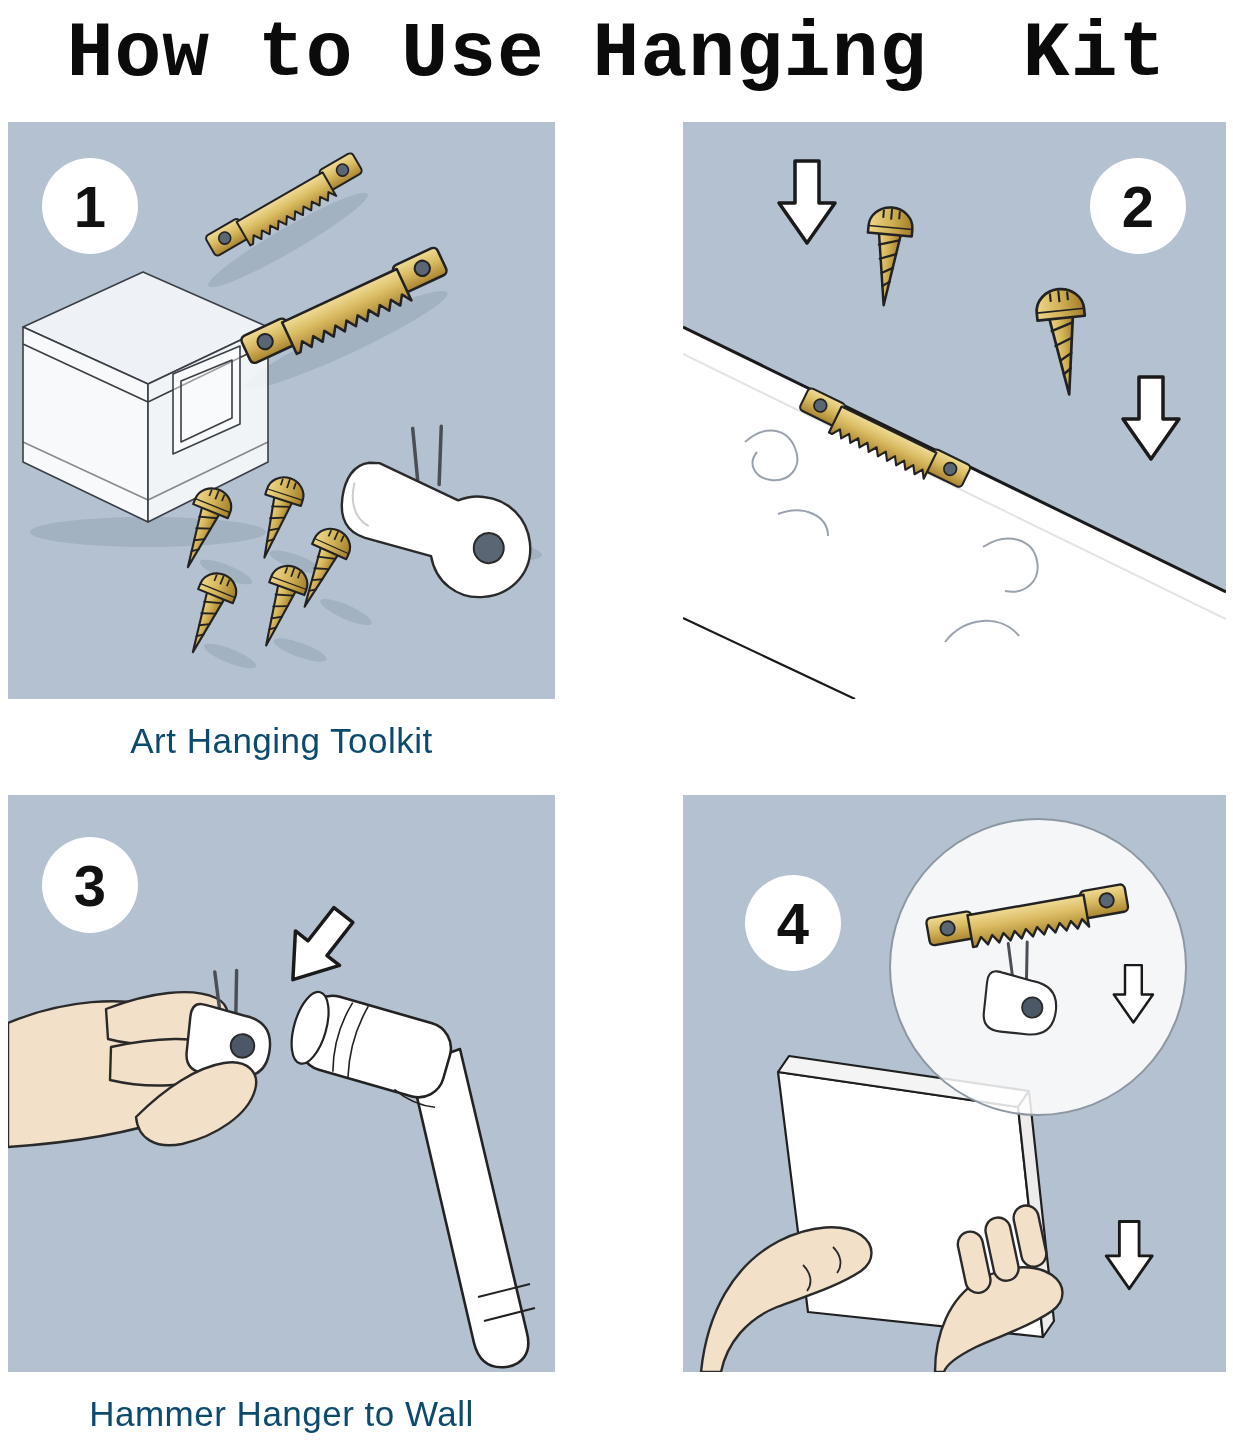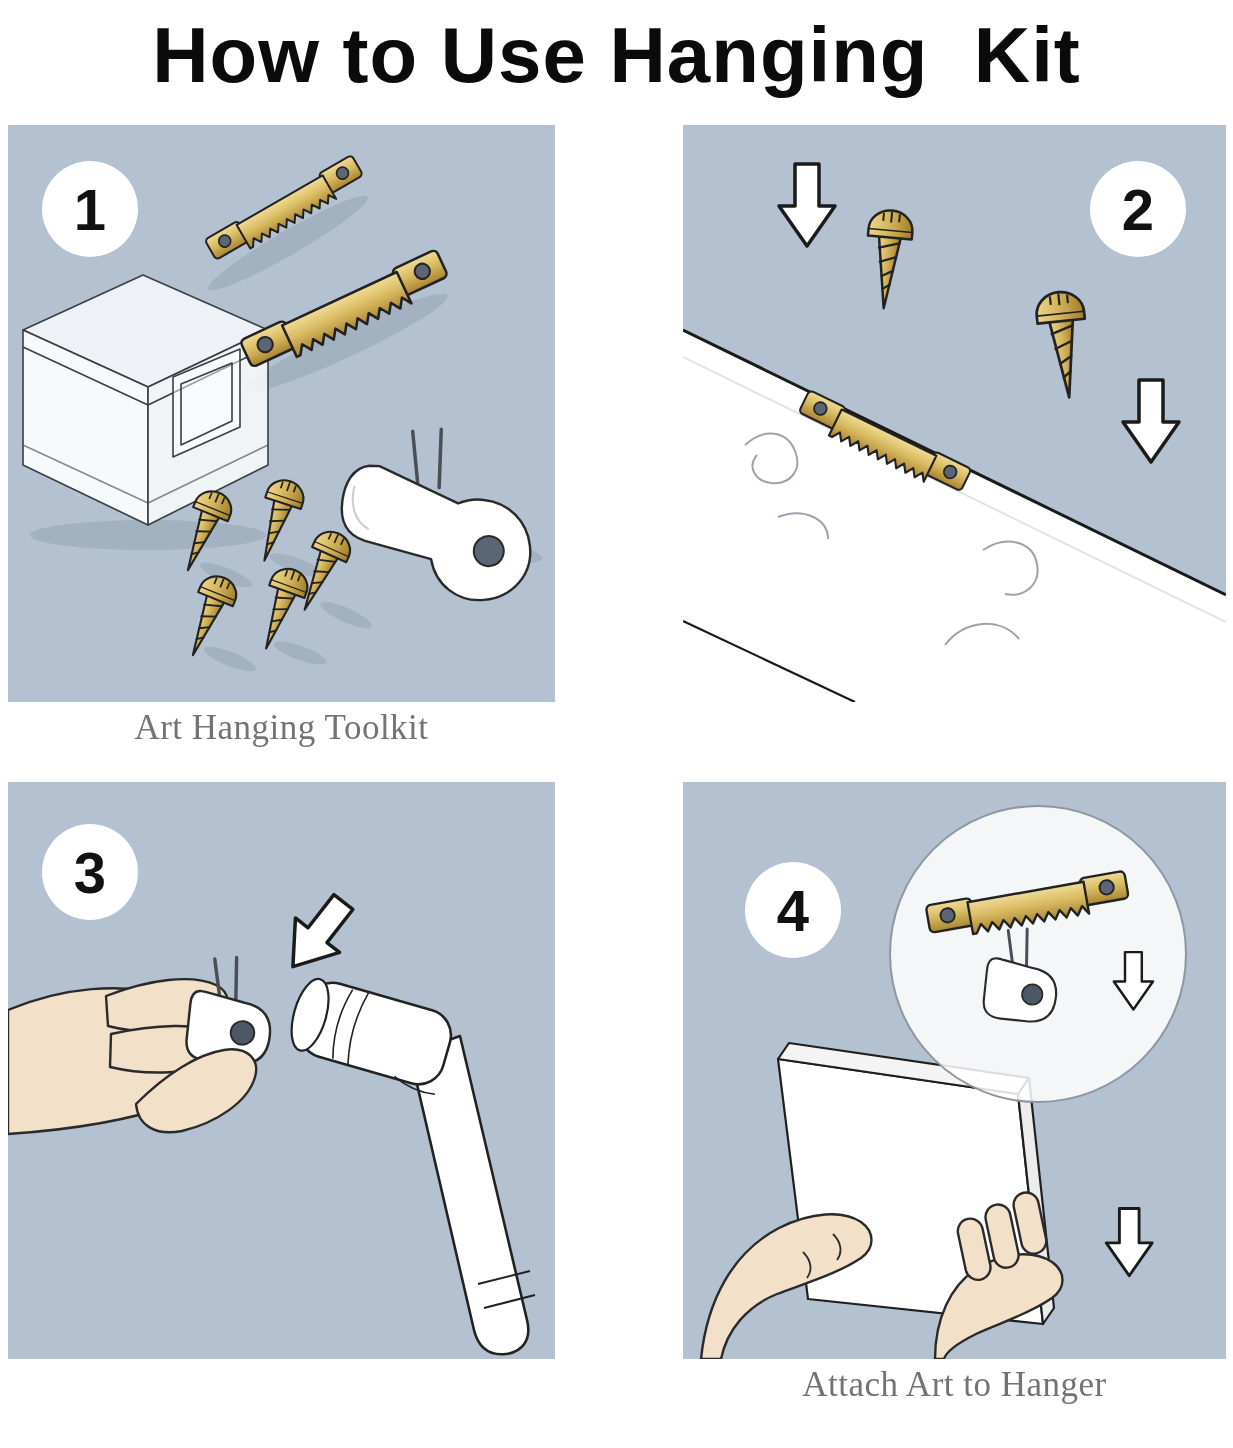--- a/index.html
+++ b/index.html
@@ -1,27 +1,27 @@
 <!DOCTYPE html>
 <html><head>
 <meta charset="utf-8">
 <style>
   html,body{margin:0;padding:0;background:#ffffff;}
   body{width:1233px;height:1448px;overflow:hidden;font-family:"Liberation Sans",sans-serif;color:#111;}
-  .title{text-align:center;font-size:78px;font-weight:600;letter-spacing:1px;margin:10px 0 24px;color:#0b0b0b;white-space:pre-wrap;}
+  .title{text-align:center;font-size:78px;font-weight:600;letter-spacing:1px;margin:10px 0 24px;color:#0b0b0b;white-space:pre-wrap;font-family:Liberation Mono, monospace;}
   .grid{display:grid;grid-template-columns:547px 543px;column-gap:128px;padding:0 7px 0 8px;}
   figure.step{margin:0 0 34px 0;}
   .panel-box{position:relative;height:577px;background:#b3c1d0;overflow:hidden;}
   .panel-box svg.scene{position:absolute;left:0;top:0;width:100%;height:100%;}
   .badge{position:absolute;width:96px;height:96px;border-radius:50%;background:#ffffff;display:flex;align-items:center;justify-content:center;font-size:58px;font-weight:700;color:#111;}
   .badge-1{left:34px;top:36px;}
   .badge-2{right:40px;top:36px;}
   .badge-3{left:34px;top:42px;}
   .badge-4{left:62px;top:80px;}
-  figcaption.caption{text-align:center;font-size:35px;letter-spacing:.5px;margin-top:6px;color:#737373;font-family:Liberation Serif, serif;}
+  figcaption.caption{text-align:center;font-size:35px;letter-spacing:.5px;margin-top:22px;color:#0c4a6e;}
 </style>
 </head>
 <body>
 
 <svg width="0" height="0" style="position:absolute" aria-hidden="true">
 <defs>
   <linearGradient id="gold" x1="0" y1="0" x2="0" y2="1">
     <stop offset="0" stop-color="#f0dc96"></stop>
         <stop offset="0.45" stop-color="#d9bb62"></stop>
         <stop offset="1" stop-color="#a9842f"></stop>
@@ -180,20 +180,21 @@
             <ellipse cx="20" cy="44" rx="16" ry="37" stroke-width="2.2"></ellipse>
             <path d="M54,8 q-10,36 0,72 M70,7 q-9,37 0,74" fill="none" stroke-width="1.6"></path>
             <path d="M118,80 q22,10 44,6" fill="none" stroke-width="1.6"></path>
           </g>
         </g>
       </svg>
       <div class="badge badge-3">
         <span>3</span>
       </div>
     </div>
+    <figcaption class="caption">Hammer Hanger to Wall</figcaption>
   </figure>
 
   <figure class="step">
     <div class="panel-box">
       <svg class="scene" viewBox="0 0 543 577">
         <g stroke="#1f1f1f" stroke-width="2.2" stroke-linejoin="round">
           <polygon points="95,277 335,312 360,542 125,517" fill="#ffffff"></polygon>
           <polygon points="95,277 106,261 346,296 335,312" fill="#f4f4f4"></polygon>
           <polygon points="335,312 346,296 371,526 360,542" fill="#ececec"></polygon>
         </g>
@@ -220,16 +221,15 @@
             <rect x="308" y="420" width="25" height="64" rx="12.5"></rect>
             <rect x="338" y="414" width="25" height="62" rx="12.5"></rect>
           </g>
           <path d="M150,452 C158,460 160,470 154,478 M120,470 C128,478 130,488 124,496" fill="none" stroke-width="1.8"></path>
         </g>
       </svg>
       <div class="badge badge-4">
         <span>4</span>
       </div>
     </div>
-    <figcaption class="caption">Attach Art to Hanger</figcaption>
   </figure>
 
 </div>
 
 </body></html>

